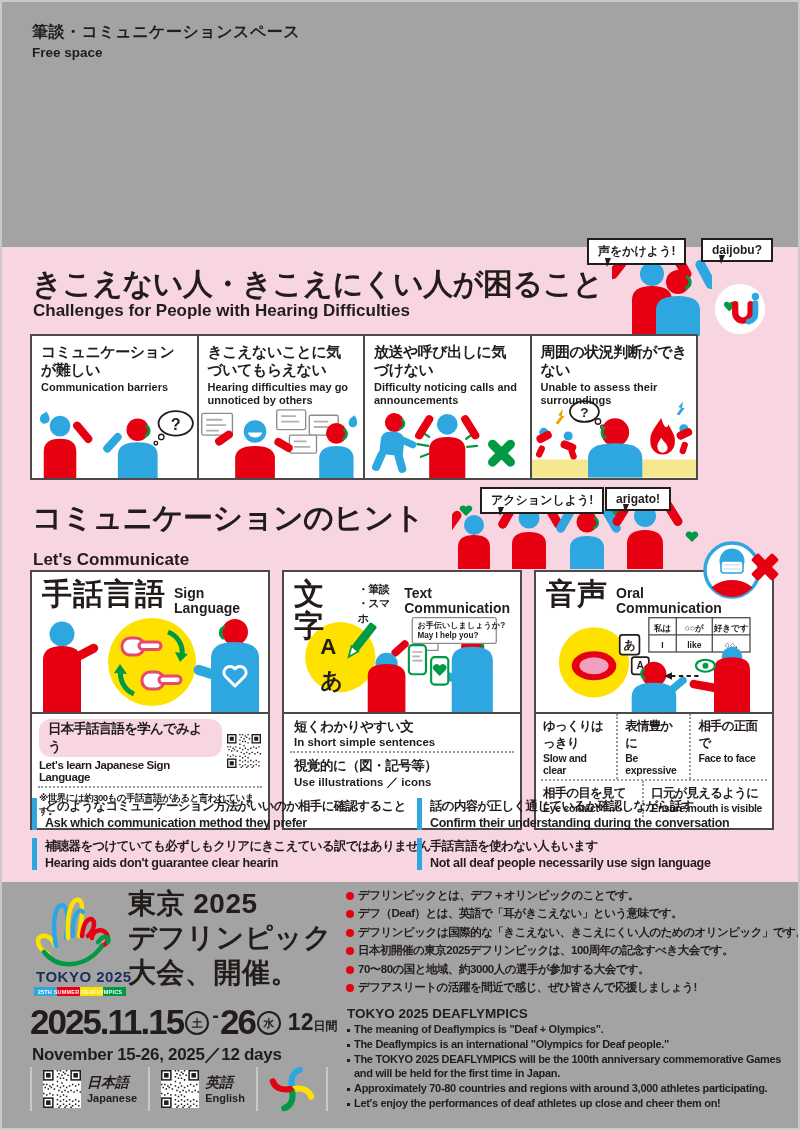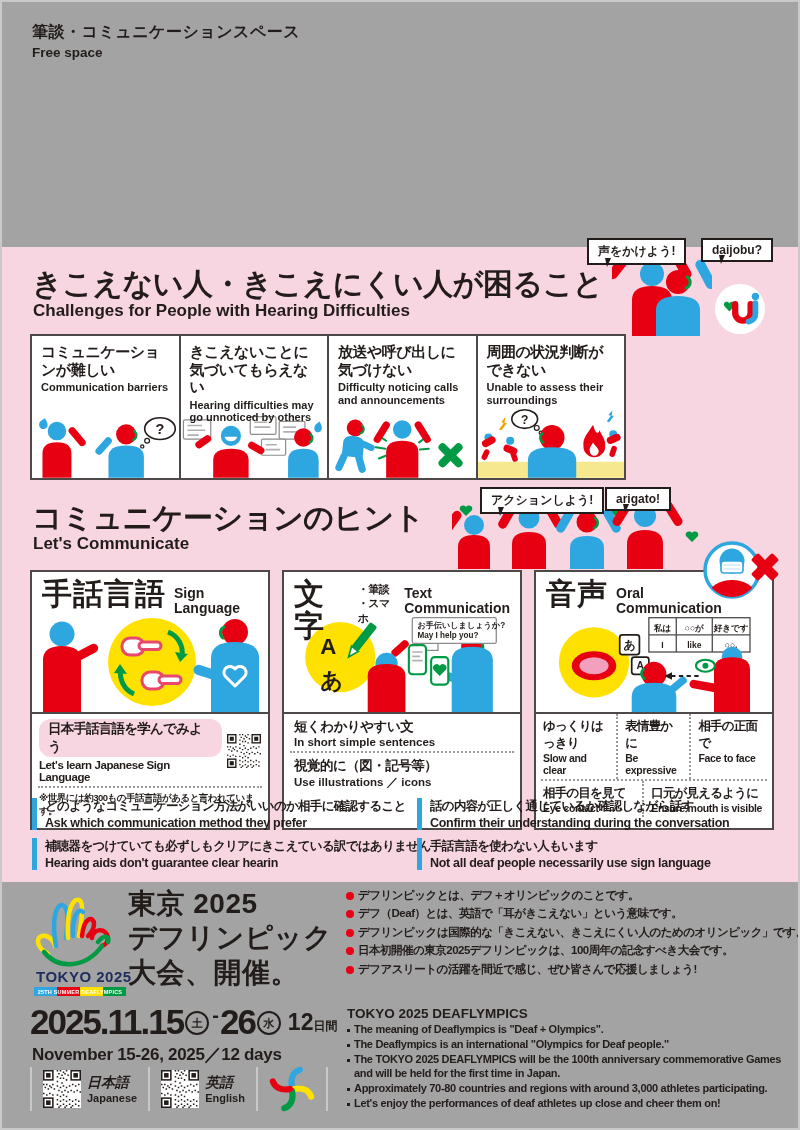--- a/index.html
+++ b/index.html
@@ -12,35 +12,35 @@
   .top-block{position:absolute;left:30px;top:20px;}
   .top-jp{font-size:16px;letter-spacing:.5px;}
   .top-en{font-size:13.5px;margin-top:2px;}
 
   
   .pink{position:absolute;left:0;top:245px;width:100%;height:635px;background:#F7D6E2;}
 
   .s-title{position:absolute;left:30px;font-size:30px;letter-spacing:-.5px;}
   .s-sub{position:absolute;left:31px;font-size:17px;}
   .s1-title{top:262px;} .s1-sub{top:299px;}
-  .s2-title{top:496px;} .s2-sub{top:532px;}
+  .s2-title{top:496px;} .s2-sub{top:548px;}
 
   .bub{position:absolute;background:#fff;border:2px solid #221c1a;font-size:12px;
     padding:3px 9px;white-space:nowrap;z-index:5;}
   .bub::after{content:"";position:absolute;left:16px;bottom:-9px;width:0;height:0;
     border:5px solid transparent;border-top:9px solid #221c1a;border-left-width:2px;border-right-width:4px;}
   .s1-bub1{left:585px;top:236px;} .s1-bub2{left:699px;top:236px;}
   .s2-bub1{left:478px;top:485px;} .s2-bub2{left:603px;top:485px;}
 
   .s1-figs{position:absolute;left:610px;top:250px;width:100px;height:84px;}
   .s1-logo{position:absolute;left:712px;top:281px;width:52px;height:52px;}
   .s2-figs{position:absolute;left:450px;top:497px;width:268px;height:70px;}
 
   
-  .row1{position:absolute;left:28px;top:332px;width:596px;height:146px;display:flex;}
+  .row1{position:absolute;left:28px;top:332px;width:668px;height:146px;display:flex;}
   .panel1{flex:1;background:#fff;border:2px solid #4c4948;margin-left:-2px;position:relative;overflow:hidden;}
   .panel1:first-child{margin-left:0;}
   .p-head{padding:7px 9px 0;position:relative;z-index:2;}
   .p-jp{font-size:15px;line-height:1.18;letter-spacing:-.5px;}
   .p-en{font-size:11px;line-height:1.12;margin-top:3px;}
   .p-illus{position:absolute;left:0;right:0;bottom:0;width:100%;}
 
   
   .row2{position:absolute;left:28px;top:568px;width:744px;height:260px;display:flex;gap:12px;}
   .panel2{flex:1;background:#fff;border:2px solid #4c4948;position:relative;}
@@ -612,20 +612,24 @@
     <div class="fb">
         <span class="rdot"></span>
         <span class="fb-t">デフリンピックは国際的な「きこえない、きこえにくい人のためのオリンピック」です。</span>
       </div>
     <div class="fb">
         <span class="rdot"></span>
         <span class="fb-t">日本初開催の東京2025デフリンピックは、100周年の記念すべき大会です。</span>
       </div>
     <div class="fb">
         <span class="rdot"></span>
+        <span class="fb-t">70〜80の国と地域、約3000人の選手が参加する大会です。</span>
+      </div>
+    <div class="fb">
+        <span class="rdot"></span>
         <span class="fb-t">デフアスリートの活躍を間近で感じ、ぜひ皆さんで応援しましょう!</span>
       </div>
   </div>
 
   <div class="en-title">TOKYO 2025 DEAFLYMPICS</div>
 
   <div class="ebullets">
     <div class="eb">
         <span class="edot"></span>
         <span class="eb-t">The meaning of Deaflympics is "Deaf + Olympics".</span>

